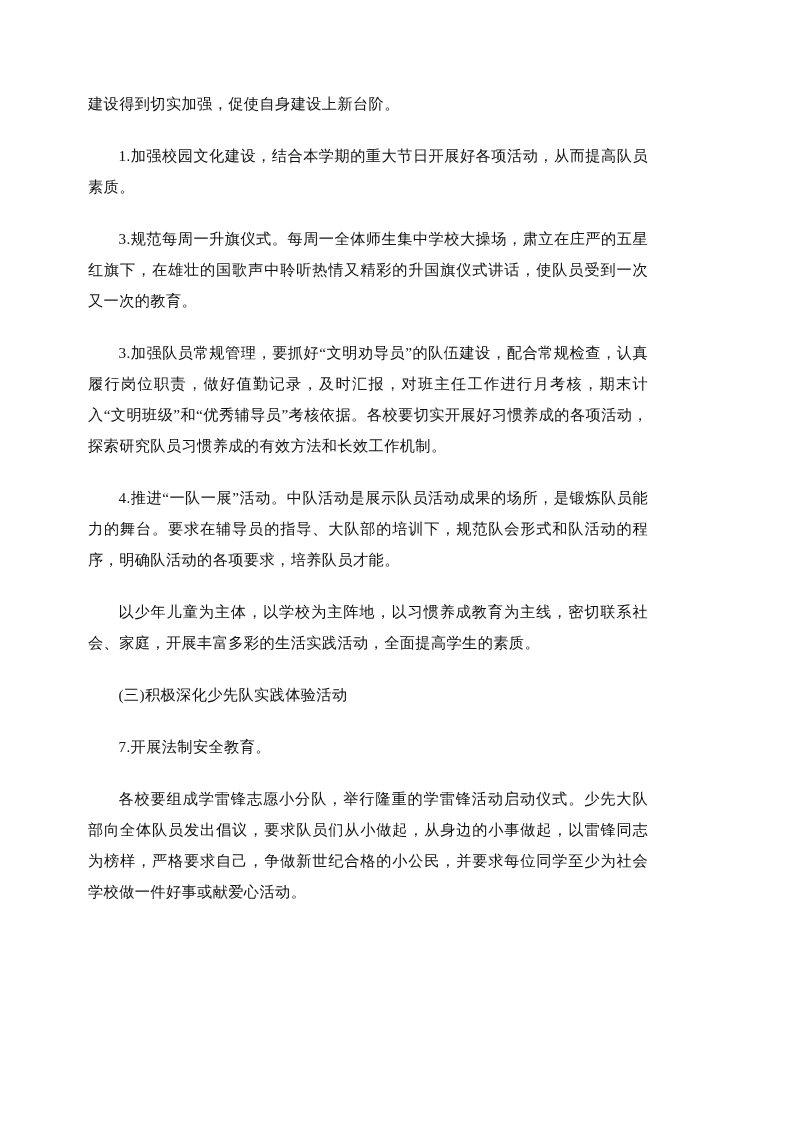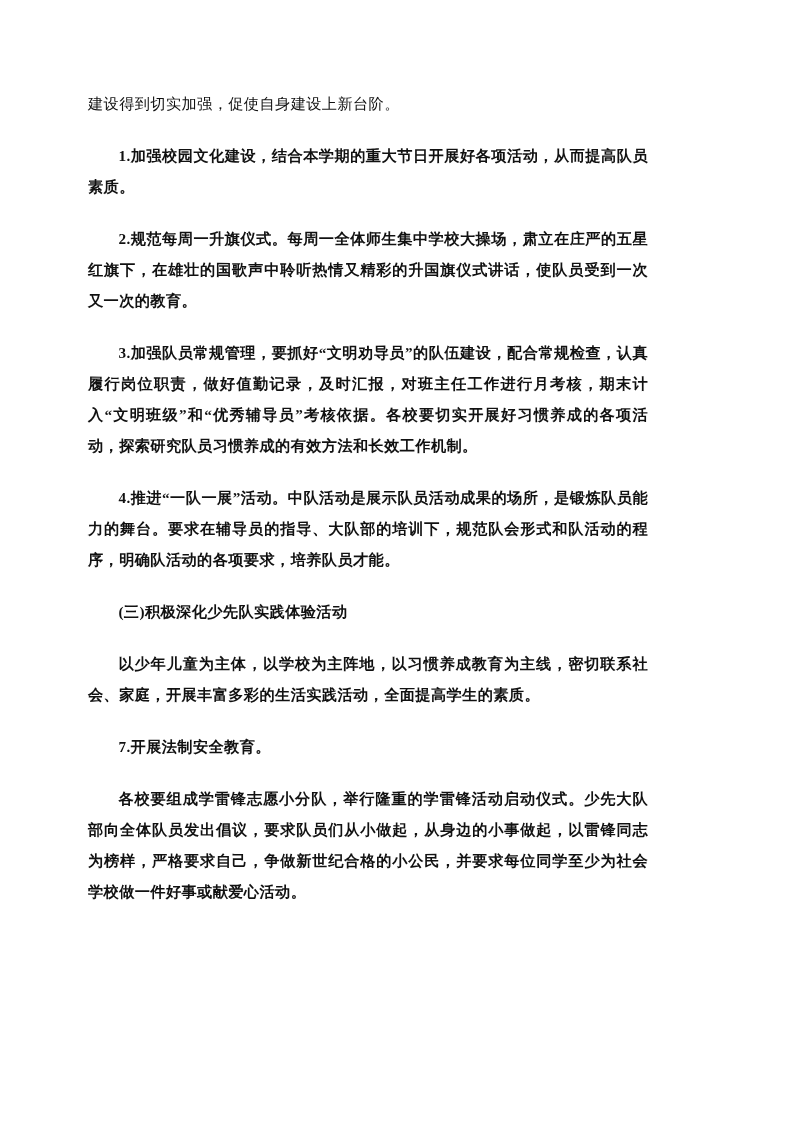--- a/index.html
+++ b/index.html
@@ -28,42 +28,41 @@
     margin: 0 0 21px 0;
     font-size: 15.2px;
     line-height: 31px;
     text-align: justify;
     text-justify: inter-ideograph;
     letter-spacing: 0.4px;
     color: #111111;
   }
   p.indent {
     text-indent: 2em;
-    font-weight: bold;
   }
 </style>
 </head>
 <body>
 
 <div class="page">
   <div class="doc-body">
 
     <p class="para">建设得到切实加强，促使自身建设上新台阶。</p>
 
     <p class="para indent">1.加强校园文化建设，结合本学期的重大节日开展好各项活动，从而提高队员素质。</p>
 
-    <p class="para indent">2.规范每周一升旗仪式。每周一全体师生集中学校大操场，肃立在庄严的五星红旗下，在雄壮的国歌声中聆听热情又精彩的升国旗仪式讲话，使队员受到一次又一次的教育。</p>
+    <p class="para indent">3.规范每周一升旗仪式。每周一全体师生集中学校大操场，肃立在庄严的五星红旗下，在雄壮的国歌声中聆听热情又精彩的升国旗仪式讲话，使队员受到一次又一次的教育。</p>
 
     <p class="para indent">3.加强队员常规管理，要抓好“文明劝导员”的队伍建设，配合常规检查，认真履行岗位职责，做好值勤记录，及时汇报，对班主任工作进行月考核，期末计入“文明班级”和“优秀辅导员”考核依据。各校要切实开展好习惯养成的各项活动，探索研究队员习惯养成的有效方法和长效工作机制。</p>
 
     <p class="para indent">4.推进“一队一展”活动。中队活动是展示队员活动成果的场所，是锻炼队员能力的舞台。要求在辅导员的指导、大队部的培训下，规范队会形式和队活动的程序，明确队活动的各项要求，培养队员才能。</p>
 
+    <p class="para indent">以少年儿童为主体，以学校为主阵地，以习惯养成教育为主线，密切联系社会、家庭，开展丰富多彩的生活实践活动，全面提高学生的素质。</p>
+
     <p class="para indent">(三)积极深化少先队实践体验活动</p>
-
-    <p class="para indent">以少年儿童为主体，以学校为主阵地，以习惯养成教育为主线，密切联系社会、家庭，开展丰富多彩的生活实践活动，全面提高学生的素质。</p>
 
     <p class="para indent">7.开展法制安全教育。</p>
 
 
 
     <p class="para indent">各校要组成学雷锋志愿小分队，举行隆重的学雷锋活动启动仪式。少先大队部向全体队员发出倡议，要求队员们从小做起，从身边的小事做起，以雷锋同志为榜样，严格要求自己，争做新世纪合格的小公民，并要求每位同学至少为社会学校做一件好事或献爱心活动。</p>
 
   </div>
 </div>
 

